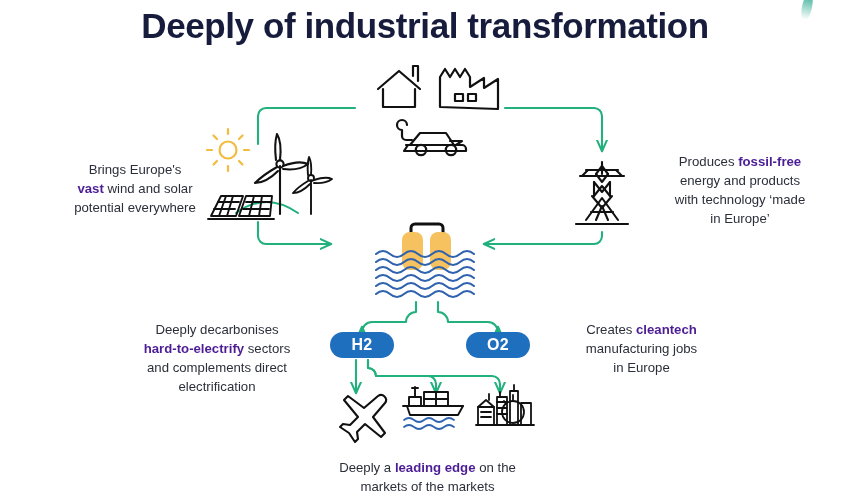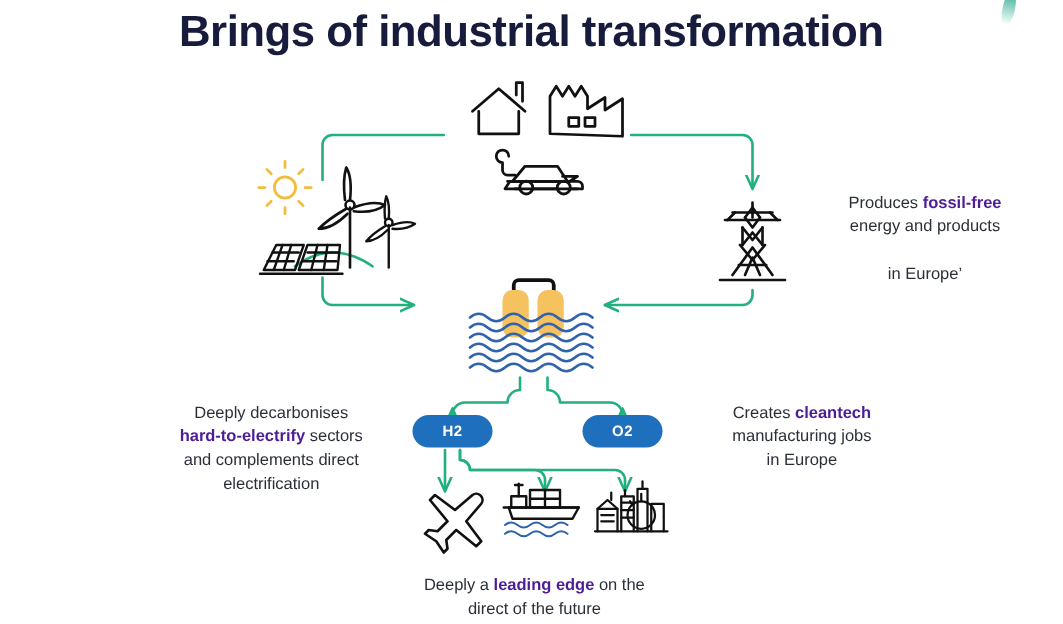--- a/index.html
+++ b/index.html
@@ -29,39 +29,39 @@
   .txt-lleft  {left:112px;top:320px; width:210px;text-align:center;}
   .txt-lright {left:544px;top:320px; width:195px;}
   .txt-bottom {left:295px;top:458px; width:265px;}
 
   
   svg.layer{position:absolute;left:0;top:0;width:850px;height:499px;overflow:visible;}
 
   
   .pill{
     position:absolute;width:64px;height:26px;border-radius:13px;
-    background:#1f6fbf;color:#ffffff;font-size:12px;font-weight:bold;
+    background:#1f6fbf;color:#ffffff;font-size:16px;font-weight:bold;
     display:flex;align-items:center;justify-content:center;letter-spacing:.3px;
   }
   .pill-h2{left:330px;top:332px;}
   .pill-o2{left:466px;top:332px;}
 
   
   .fleck{position:absolute;right:38px;top:-6px;width:10px;height:26px;
     background:linear-gradient(180deg,#16a085,#ffffff);border-radius:50%/60%;
     transform:rotate(12deg);opacity:.85;}
 </style>
 </head>
 <body>
 
 <div id="stage">
 
   <div class="fleck"></div>
 
-  <div class="title">Brings of industrial transformation</div>
+  <div class="title">Deeply of industrial transformation</div>
 
   <svg class="layer" viewBox="0 0 850 499">
     <defs>
       <marker id="ga" viewBox="0 0 10 10" refX="8" refY="5" markerWidth="6" markerHeight="6" orient="auto-start-reverse">
         <path d="M0,1 L9,5 L0,9" fill="none" stroke="#22b07d" stroke-width="1.6" stroke-linecap="round" stroke-linejoin="round"></path>
       </marker>
     </defs>
 
     <g stroke="#22b07d" stroke-width="2.1" fill="none" stroke-linecap="round" stroke-linejoin="round">
 
@@ -196,39 +196,44 @@
       <path d="M521,425 v-22 h10 v22"></path>
       <path d="M489,400 v-6 M500,397 v-5 M514,391 v-6"></path>
       <circle cx="513" cy="412" r="11"></circle>
       <path d="M513,401 v-6 M506,404 l-2,-3"></path>
     </g>
   </svg>
 
   <div class="pill pill-h2">H2</div>
   <div class="pill pill-o2">O2</div>
 
+  <div class="txt txt-left">
+    <span>Brings Europe's</span><br>
+    <span class="hl">vast</span><span> wind and solar</span><br>
+    <span>potential everywhere</span>
+  </div>
 
   <div class="txt txt-right">
     <span>Produces </span><span class="hl">fossil-free</span><br>
     <span>energy and products</span><br>
-    <br>
+    <span>with technology ‘made</span><br>
     <span>in Europe’</span>
   </div>
 
   <div class="txt txt-lleft">
     <span>Deeply decarbonises</span><br>
     <span class="hl">hard-to-electrify</span><span> sectors</span><br>
     <span>and complements direct</span><br>
     <span>electrification</span>
   </div>
 
   <div class="txt txt-lright">
     <span>Creates </span><span class="hl">cleantech</span><br>
     <span>manufacturing jobs</span><br>
     <span>in Europe</span>
   </div>
 
   <div class="txt txt-bottom">
     <span>Deeply a </span><span class="hl">leading edge</span><span> on the</span><br>
-    <span>direct of the future</span>
+    <span>markets of the markets</span>
   </div>
 
 </div>
 
 </body></html>

